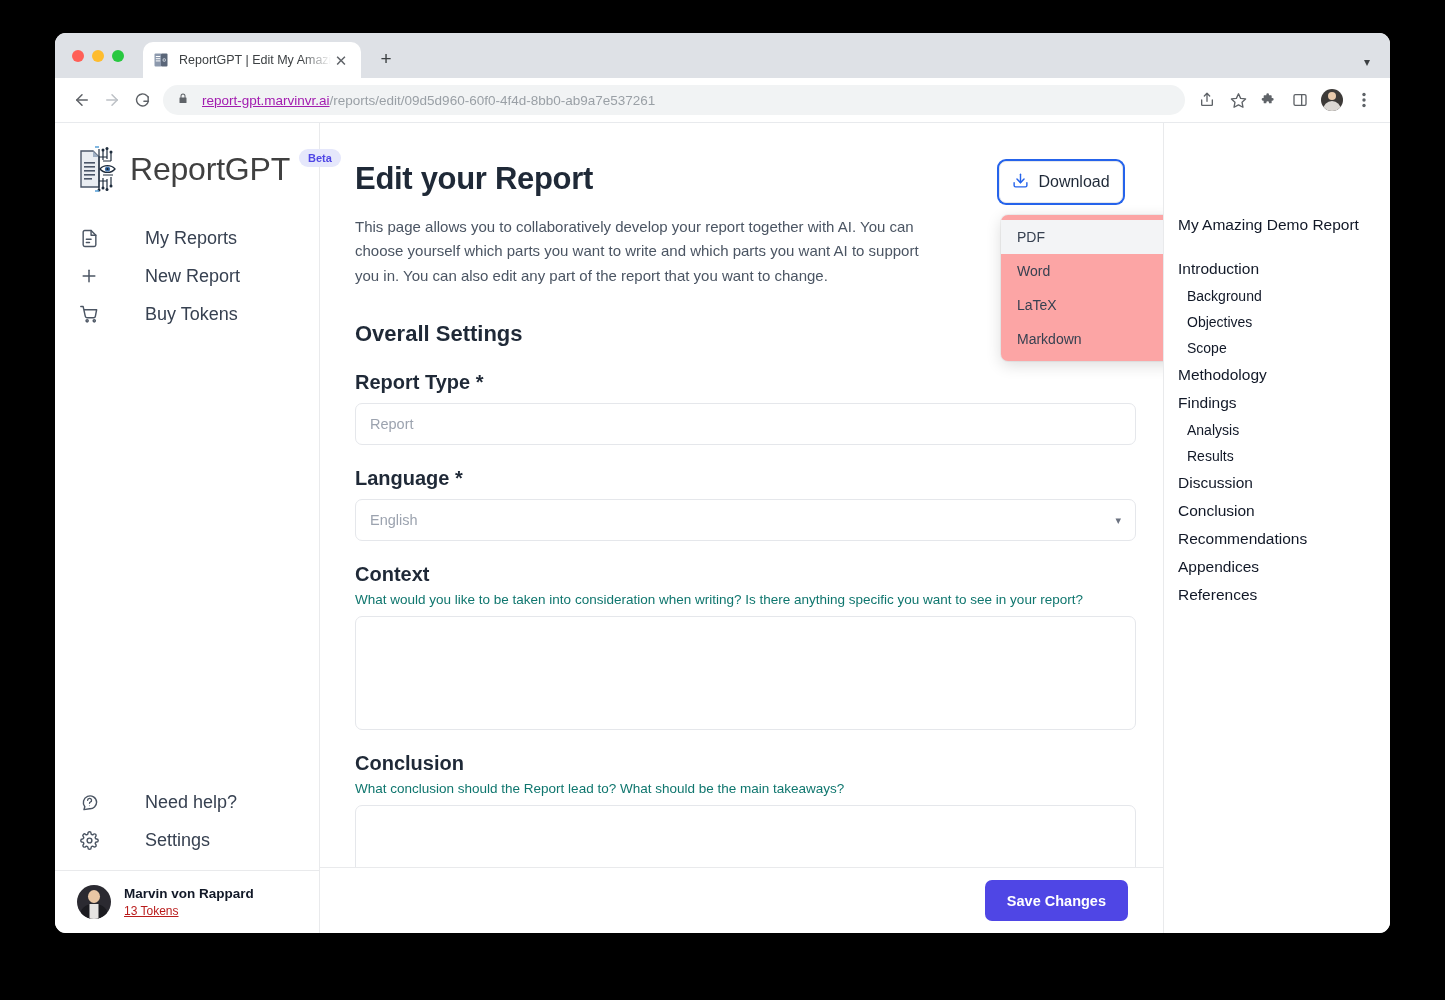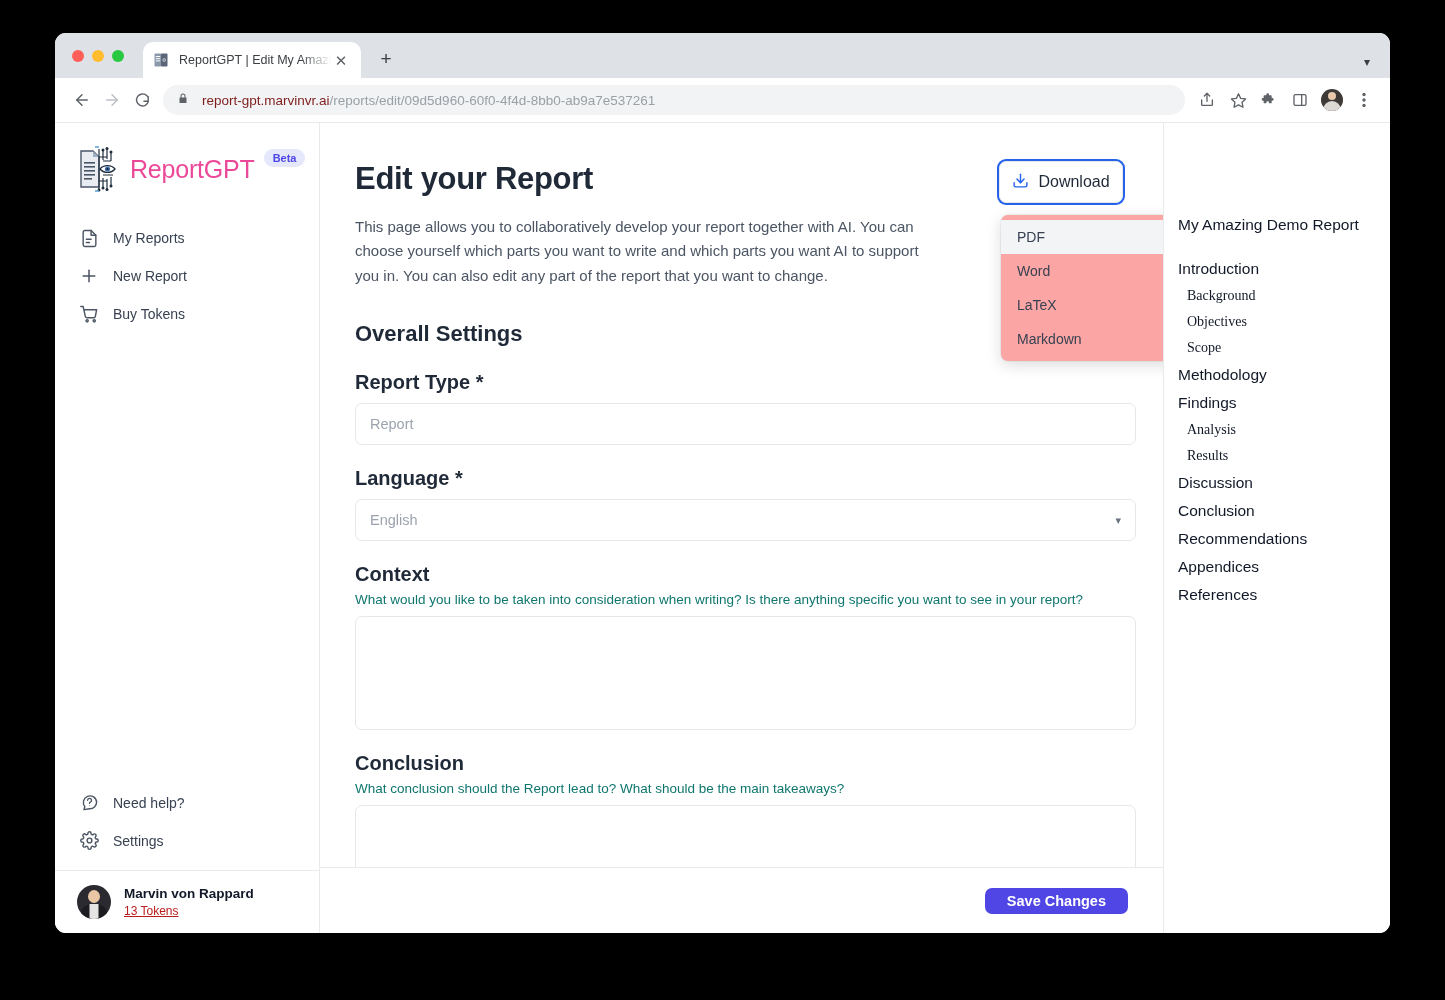--- a/index.html
+++ b/index.html
@@ -90,21 +90,21 @@
   .omnibox {
     flex: 1;
     height: 30px; margin: 0 8px 0 6px;
     background: #f1f3f4;
     border-radius: 16px;
     display: flex; align-items: center;
     padding: 0 14px;
   }
   .lock { flex: 0 0 14px; margin-right: 11px; color: #5f6368; }
   .url { font-size: 13.5px; color: #9aa0a6; white-space: nowrap; }
-  .url b { color: #7f1d1d; font-weight: 400; }
+  .url b { color: #a21caf; font-weight: 400; text-decoration: underline; }
   .tb-icons { display: flex; align-items: center; gap: 3px; }
   .tb-icon {
     width: 28px; height: 28px;
     display: flex; align-items: center; justify-content: center;
     color: #5f6368;
   }
   .tb-avatar {
     width: 22px; height: 22px; border-radius: 50%;
     background: #3d3a38; margin: 0 4px;
     overflow: hidden; position: relative;
@@ -130,35 +130,35 @@
     display: flex; flex-direction: column;
   }
   .sb-top { flex: 1; padding: 22px 0 0 0; }
   .brand {
     display: flex; align-items: center;
     padding: 0 20px 0 22px;
     margin-bottom: 26px;
   }
   .brand-logo { width: 42px; height: 48px; flex: 0 0 42px; }
   .brand-name {
-    font-size: 25px; font-weight: 400; color: #ec4899;
+    font-size: 32px; font-weight: 400; color: #404040;
     margin-left: 11px; letter-spacing: -0.2px;
   }
   .beta {
     margin-left: 9px; align-self: flex-start; margin-top: 4px;
     background: #e5e7fb; color: #4f46e5;
     font-size: 11px; font-weight: 700;
     padding: 3px 9px; border-radius: 10px;
   }
   .navlist { padding: 0 14px; }
   .navitem {
     display: flex; align-items: center;
     height: 38px; padding: 0 10px;
     border-radius: 7px;
-    color: #374151; font-size: 14px;
+    color: #374151; font-size: 18px; gap: 32px;
   }
   .navicon {
     width: 20px; height: 20px; flex: 0 0 20px;
     margin-right: 14px;
     display: flex; align-items: center; justify-content: center;
     color: #4b5563;
   }
   .sb-bottom { padding: 0 14px 10px 14px; }
   .sb-user {
     border-top: 1px solid #e9eaec;
@@ -256,36 +256,36 @@
   .dl-item.active { background: #f3f4f6; }
 
   
   .footer {
     flex: 0 0 auto; height: 66px;
     border-top: 1px solid #e9eaec;
     display: flex; align-items: center; justify-content: flex-end;
     padding-right: 35px;
   }
   .save-btn {
-    height: 26px; padding: 0 22px;
+    height: 41px; padding: 0 22px;
     background: #4f46e5; color: #fff;
     border: none; border-radius: 7px;
     font-size: 14.5px; font-weight: 700;
     font-family: "Liberation Sans", sans-serif;
     display: flex; align-items: center;
   }
 
   
   .toc {
     width: 226px; flex: 0 0 226px;
     padding: 93px 20px 0 14px;
   }
   .toc-title { font-size: 15.5px; color: #111827; margin-bottom: 26px; }
   .toc-l1 { font-size: 15.5px; color: #111827; margin-bottom: 10px; }
-  .toc-l2 { font-size: 14px; color: #111827; margin-bottom: 10px; padding-left: 9px; font-family: Liberation Serif, serif; }
+  .toc-l2 { font-size: 14px; color: #111827; margin-bottom: 10px; padding-left: 9px; }
 </style>
 </head>
 <body>
 
 <div class="window">
 
   <div class="tabstrip">
     <div class="traffic">
       <div class="dot red"></div>
       <div class="dot yellow"></div>

